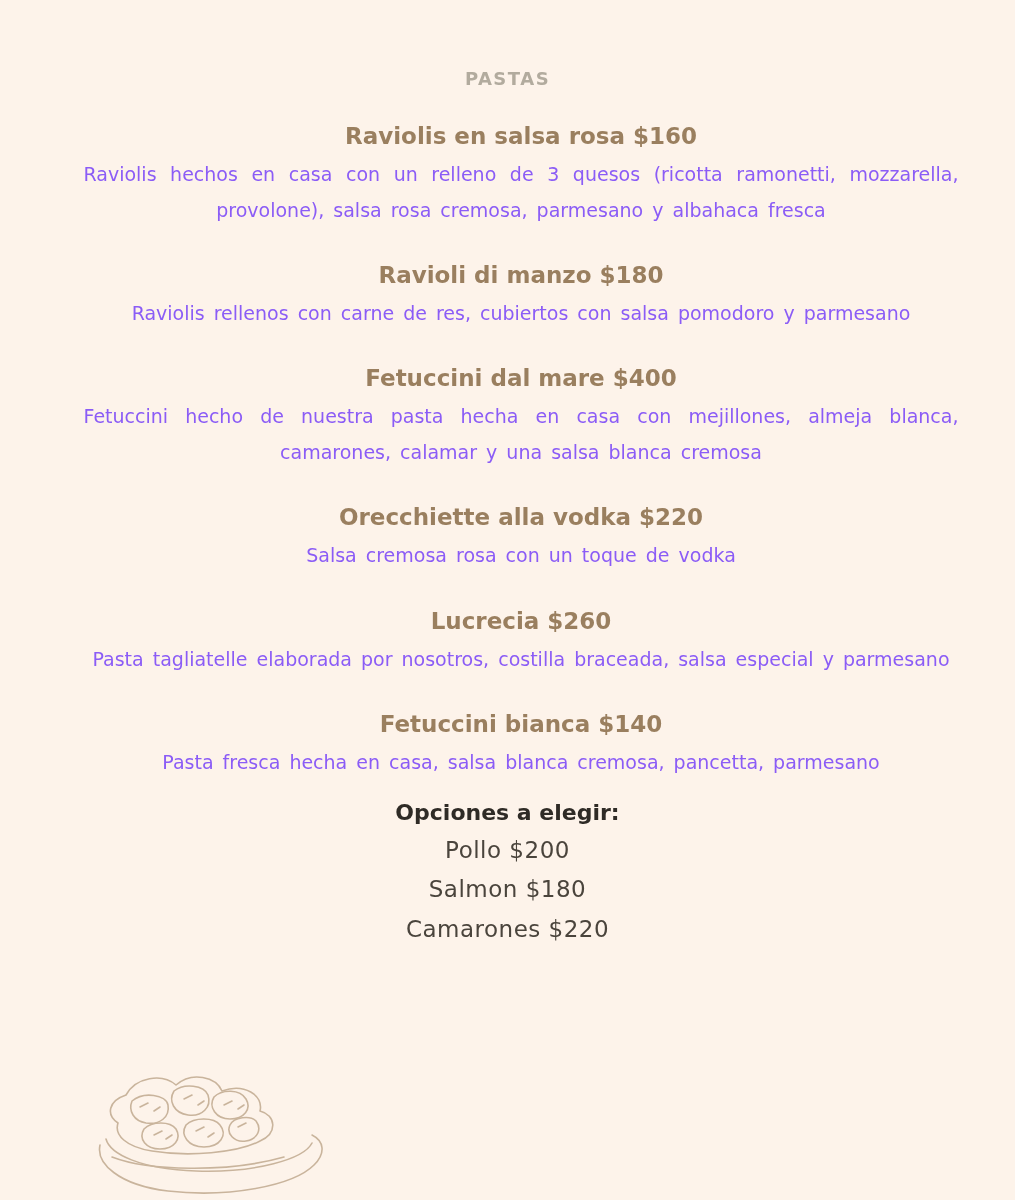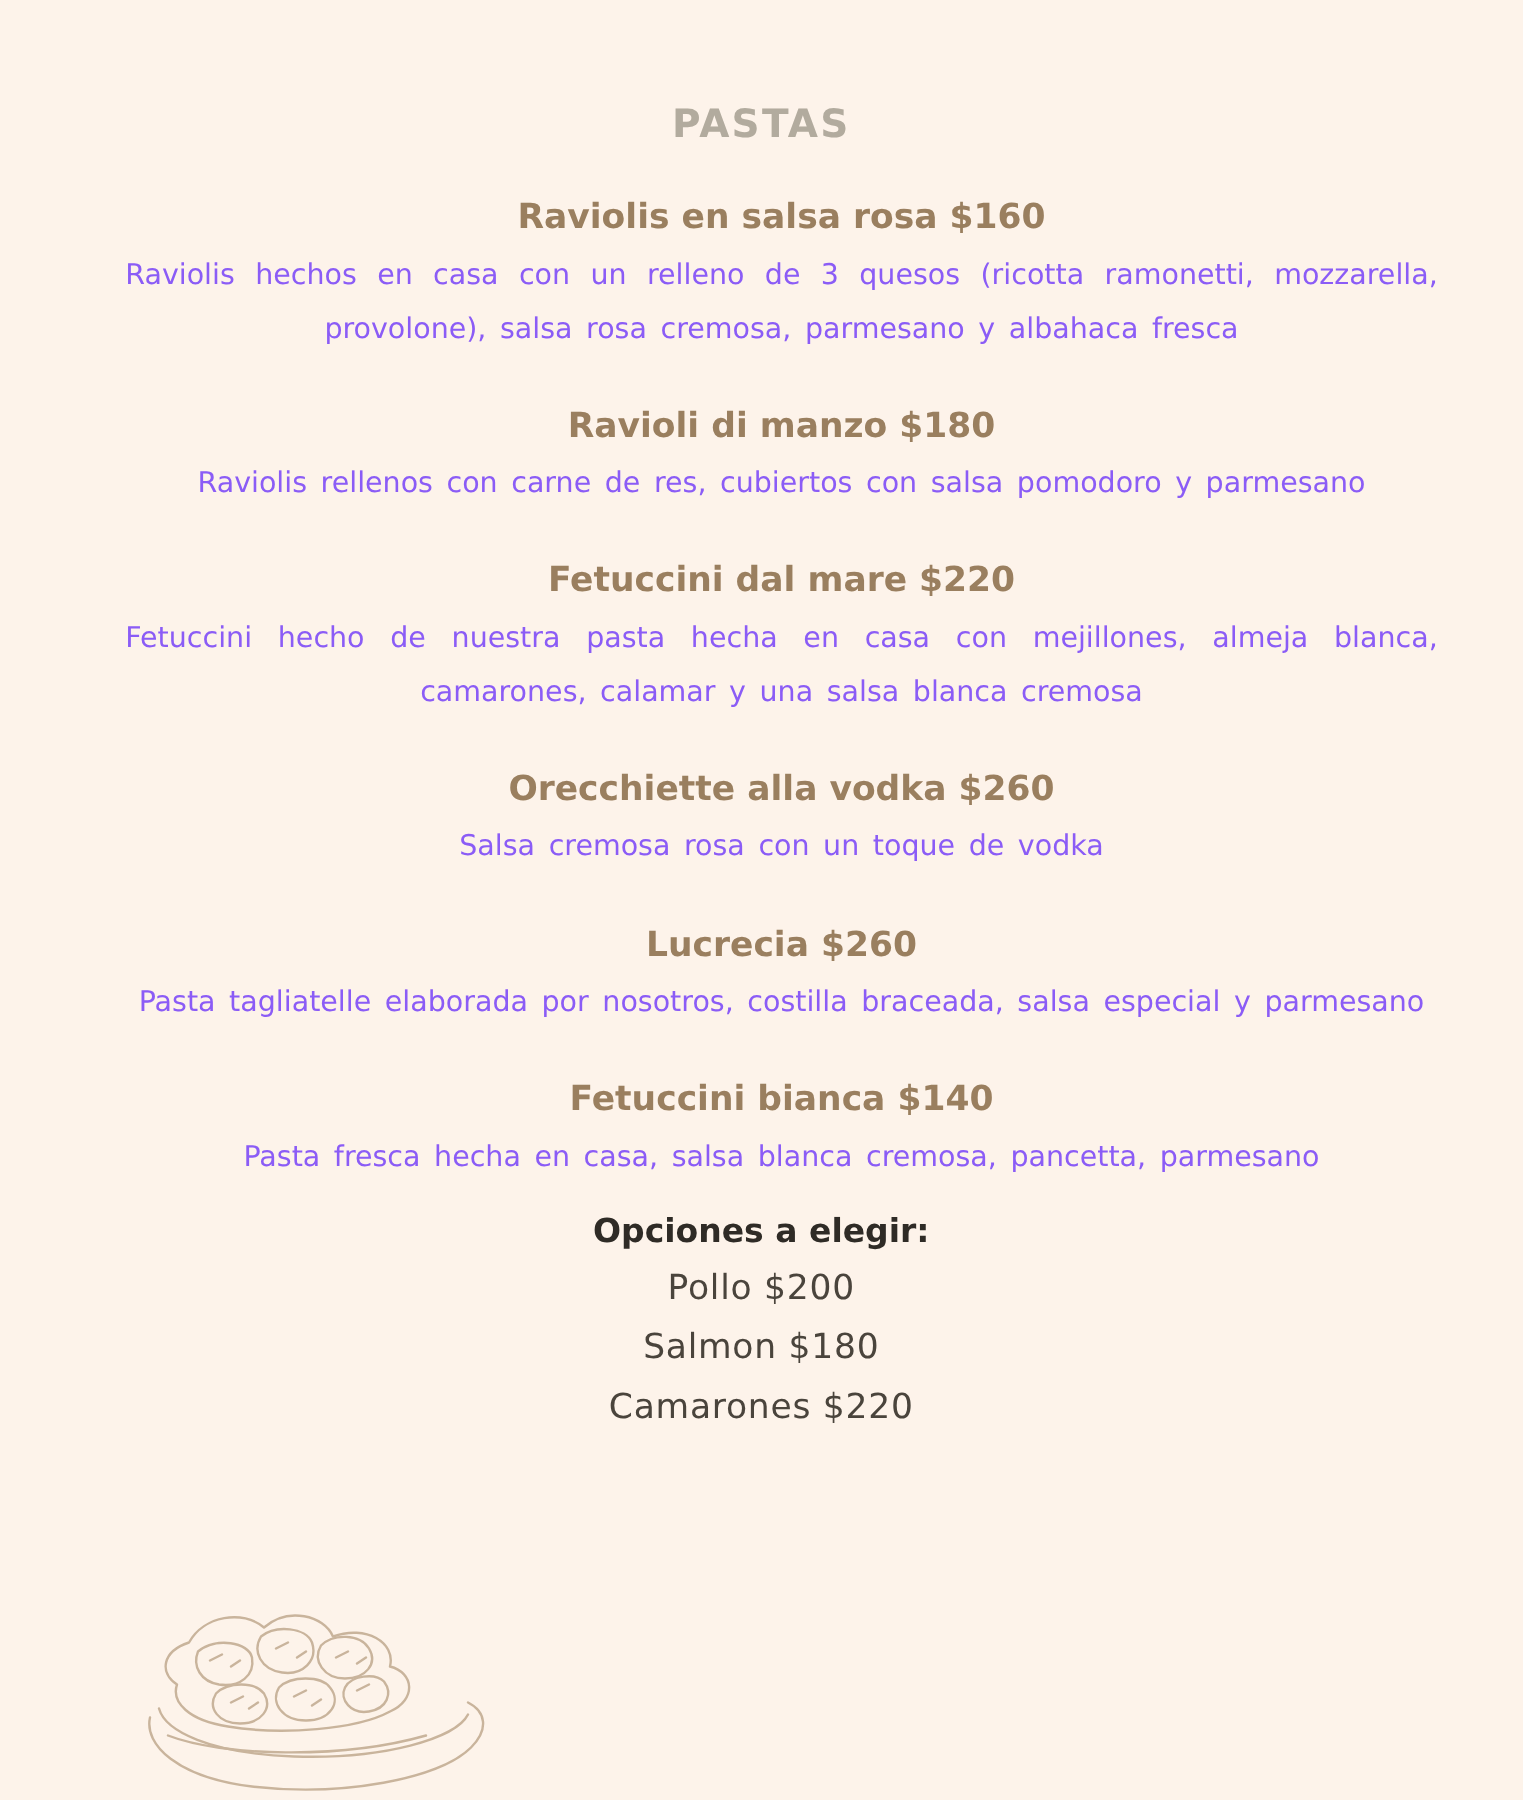--- a/index.html
+++ b/index.html
@@ -17,21 +17,21 @@
   }
   .page {
     width: 1015px;
     height: 1200px;
     position: relative;
     box-sizing: border-box;
     padding: 0;
   }
   .section-title {
     text-align: center;
-    font-size: 26px;
+    font-size: 18px;
     font-weight: bold;
     letter-spacing: 1.5px;
     color: #b2ab9e;
     margin-top: 68px;
     margin-bottom: 0;
   }
   .item {
     margin-top: 34px;
     padding-left: 27px;
   }
@@ -90,26 +90,26 @@
     <div class="item-name">Raviolis en salsa rosa $160</div>
     <div class="item-desc">Raviolis hechos en casa con un relleno de 3 quesos (ricotta ramonetti, mozzarella, provolone), salsa rosa cremosa, parmesano y albahaca fresca</div>
   </div>
 
   <div class="item">
     <div class="item-name">Ravioli di manzo $180</div>
     <div class="item-desc">Raviolis rellenos con carne de res, cubiertos con salsa pomodoro y parmesano</div>
   </div>
 
   <div class="item">
-    <div class="item-name">Fetuccini dal mare $220</div>
+    <div class="item-name">Fetuccini dal mare $400</div>
     <div class="item-desc">Fetuccini hecho de nuestra pasta hecha en casa con mejillones, almeja blanca, camarones, calamar y una salsa blanca cremosa</div>
   </div>
 
   <div class="item">
-    <div class="item-name">Orecchiette alla vodka $260</div>
+    <div class="item-name">Orecchiette alla vodka $220</div>
     <div class="item-desc">Salsa cremosa rosa con un toque de vodka</div>
   </div>
 
   <div class="item">
     <div class="item-name">Lucrecia $260</div>
     <div class="item-desc">Pasta tagliatelle elaborada por nosotros, costilla braceada, salsa especial y parmesano</div>
   </div>
 
   <div class="item">
     <div class="item-name">Fetuccini bianca $140</div>

